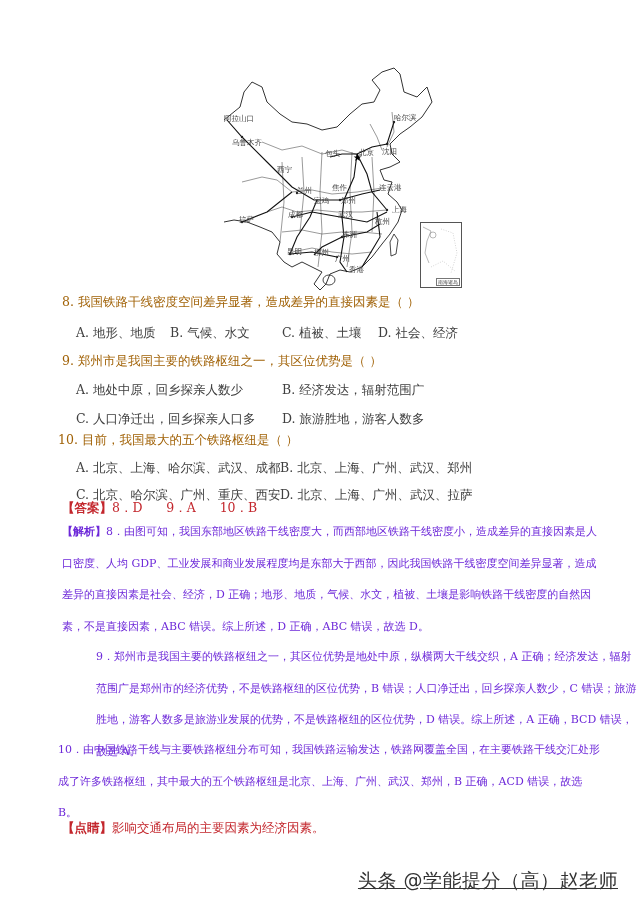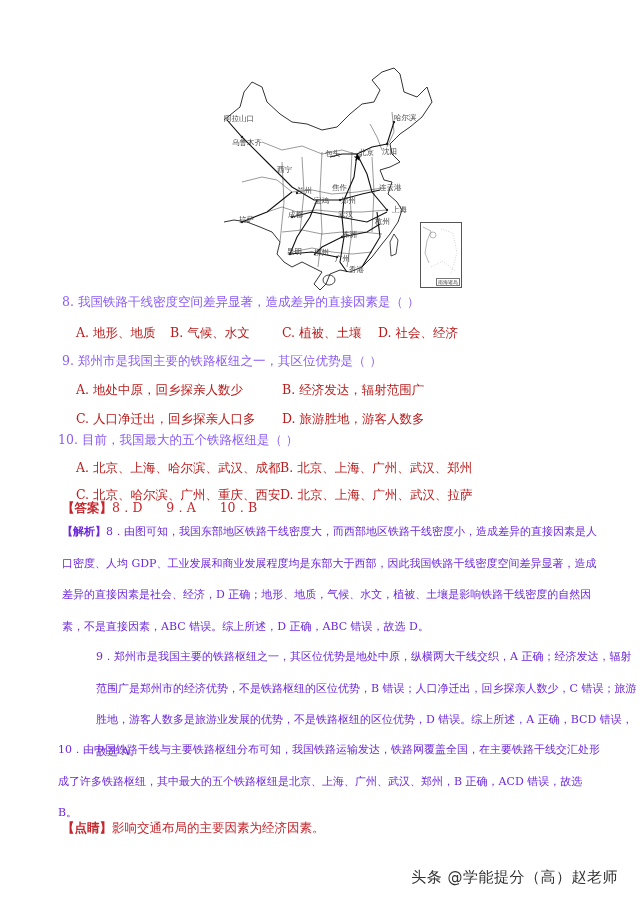--- a/index.html
+++ b/index.html
@@ -7,26 +7,26 @@
     width:640px; height:905px; background:#ffffff; position:relative; overflow:hidden;
     font-family: "DejaVu Serif", "Liberation Serif", serif; color:#222;
   }
   .map-wrap { position:absolute; left:222px; top:62px; width:250px; height:230px; }
   .map-wrap svg { width:250px; height:230px; display:block; }
   .map-label { font-size:7.5px; fill:#444; font-family:"DejaVu Sans", sans-serif; }
   .inset { position:absolute; left:420px; top:222px; width:40px; height:64px; border:1.5px solid #555; background:#fff; }
   .inset-label { position:absolute; right:1px; bottom:1px; font-size:5px; color:#444; font-family:"DejaVu Sans", sans-serif; border:0.5px solid #777; padding:0 1px; background:#fff; }
 
   .content { position:absolute; left:62px; top:294px; width:540px; font-size:12.5px; }
-  .q { position:absolute; left:0; white-space:nowrap; color:#8b5cf6; }
-  .opt { position:absolute; white-space:nowrap; color:#b91c1c; }
+  .q { position:absolute; left:0; white-space:nowrap; color:#a16207; }
+  .opt { position:absolute; white-space:nowrap; color:#404040; }
   .red { color:#c3262c; }
   .para { position:absolute; left:0; width:545px; color:#6d28d9; font-size:11px; line-height:31.5px; }
   .bracket { font-weight:bold; }
-  .footer { position:absolute; right:22px; top:868px; font-family:"DejaVu Sans", sans-serif; font-size:15px; color:#333; letter-spacing:0.5px; }
+  .footer { position:absolute; right:22px; top:868px; font-family:"DejaVu Sans", sans-serif; font-size:19px; color:#333; letter-spacing:0.5px;text-decoration:underline; }
 </style>
 </head>
 <body>
 
 <div class="map-wrap">
   <svg viewBox="0 0 250 230">
 
     <path d="M2,58 L18,45 L22,30 L30,20 L40,25 L45,40 L58,52 L70,60 L85,62 L100,68 L115,65 L128,52 L140,42 L152,40 L158,28 L150,18 L160,10 L172,6 L178,12 L182,30 L195,35 L205,25 L210,40 L200,55 L188,65 L178,72 L168,82 L170,92 L178,100 L168,105 L158,108 L162,118 L170,120 L166,132 L175,140 L180,148 L176,160 L168,172 L160,182 L150,195 L140,205 L128,210 L118,208 L108,212 L104,222 L98,228 L92,222 L100,210 L90,205 L80,200 L70,205 L62,200 L55,192 L58,180 L50,170 L38,165 L25,160 L12,158 L2,160" fill="none" stroke="#333" stroke-width="1"></path>
 
     <ellipse cx="107" cy="218" rx="6" ry="5" fill="none" stroke="#333" stroke-width="0.9"></ellipse>

